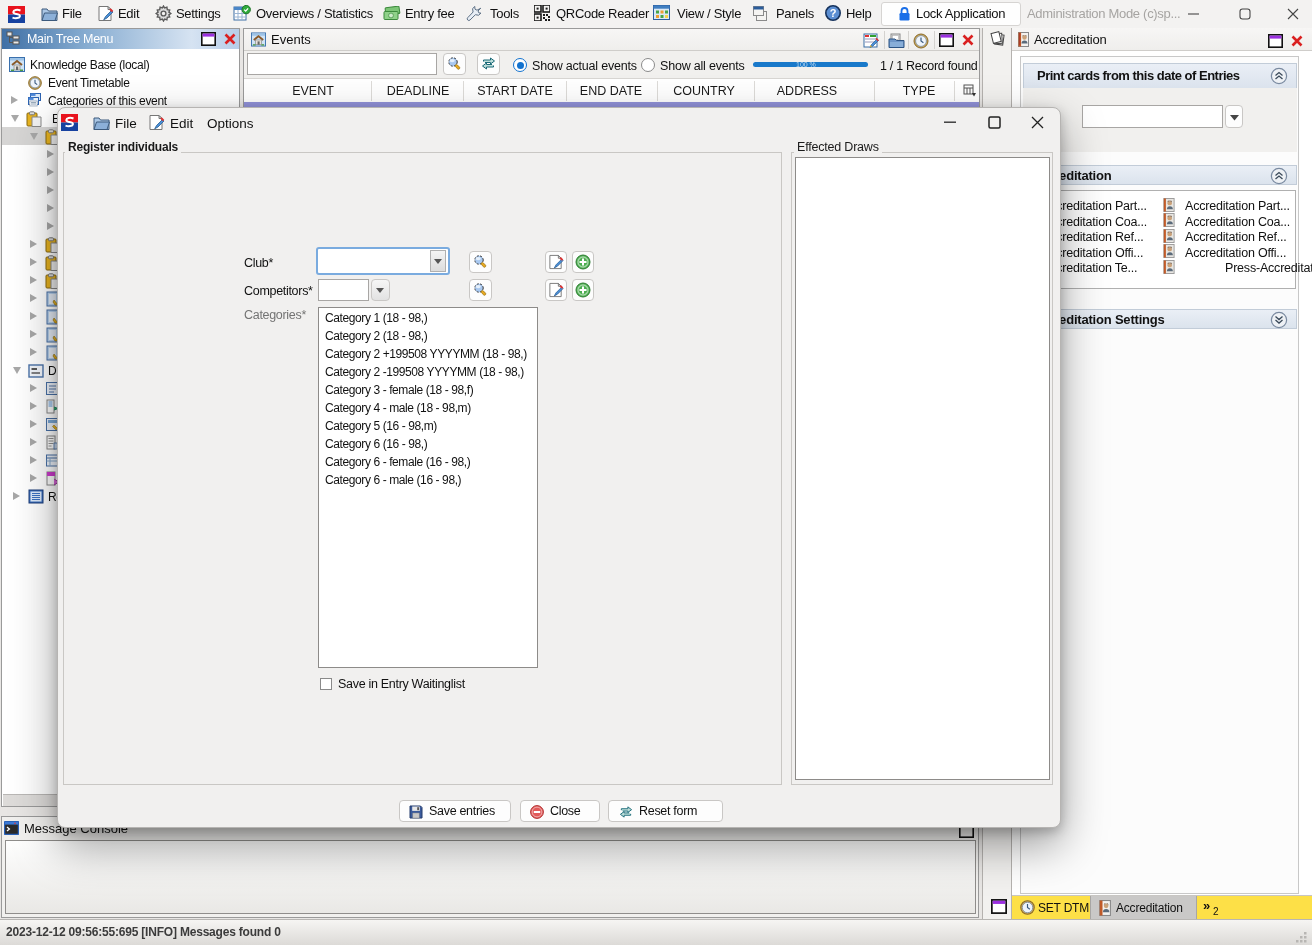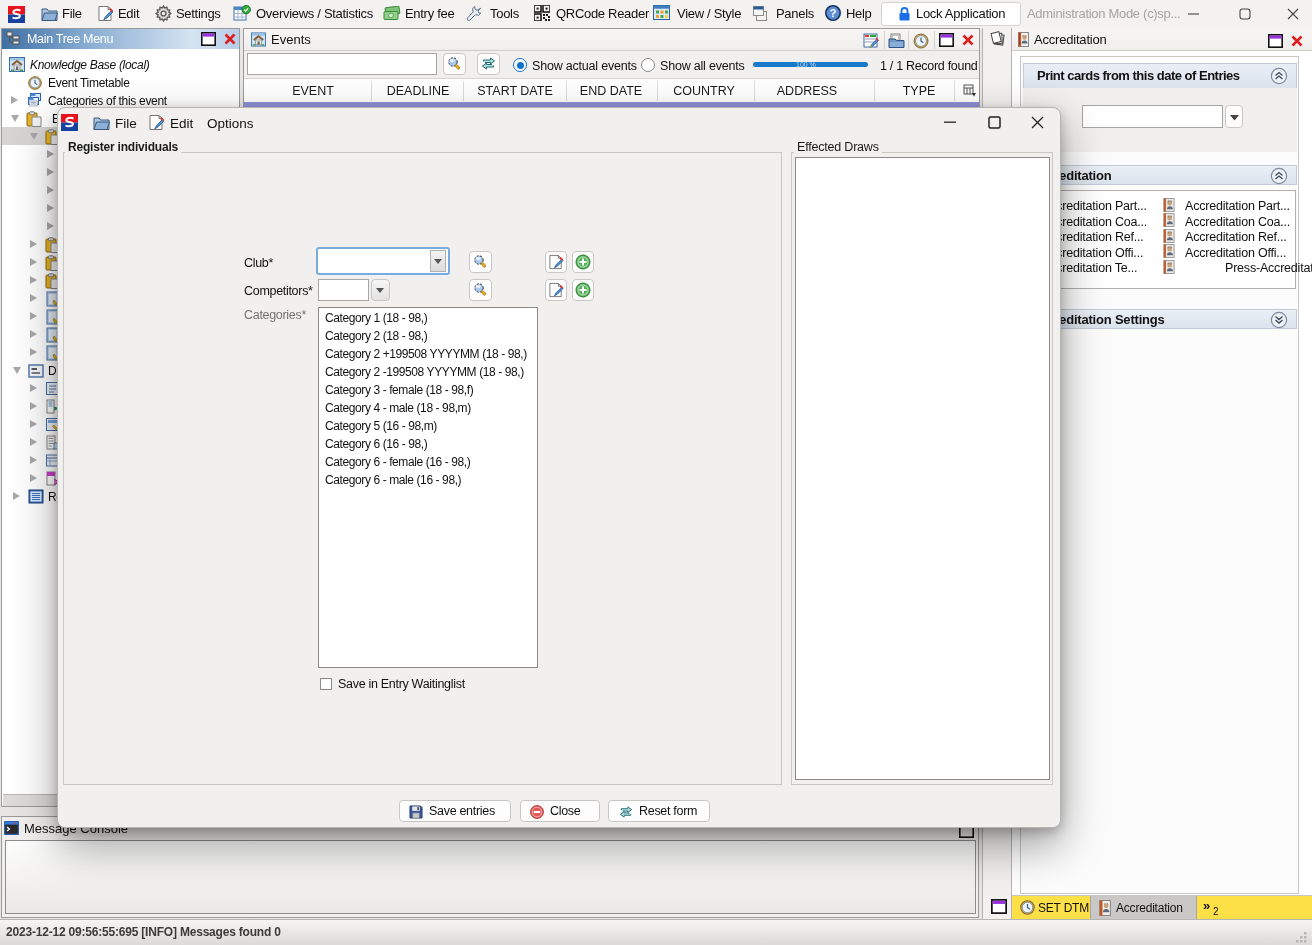--- a/index.html
+++ b/index.html
@@ -150,21 +150,21 @@
     <div class="ab" style="left:0;top:98px;width:237px;height:18px;background:#d6d5d4;"></div>
     <svg class="ab" style="left:7px;top:28px;" width="16" height="15" viewBox="0 0 16 15">
         <rect x=".5" y=".5" width="15" height="14" fill="#cfe3f6" stroke="#3a70ad"></rect>
         <rect x="1" y="1" width="14" height="2.5" fill="#9ec4e8"></rect>
         <path d="M3 8 L8 4 l5 4" fill="none" stroke="#8a5a2a" stroke-width="2"></path>
         <rect x="5" y="8" width="6" height="5" fill="#e9e3da" stroke="#777" stroke-width=".6"></rect>
         <rect x="7" y="9.5" width="2.2" height="3.5" fill="#666"></rect>
         <rect x="2" y="12.5" width="3" height="1.5" fill="#4f9b46"></rect>
         <rect x="11" y="12.5" width="3" height="1.5" fill="#4f9b46"></rect>
       </svg>
-    <div class="ab" style="left:28px;top:29px;font-style:italic;">Knowledge Base (local)</div>
+    <div class="ab" style="left:28px;top:29px;">Knowledge Base (local)</div>
     <svg class="ab" style="left:26px;top:47px;" width="14" height="14" viewBox="0 0 14 14">
         <circle cx="7" cy="7" r="6.3" fill="#cda95a" stroke="#8a6a28"></circle>
         <circle cx="7" cy="7" r="4.9" fill="#eef4fb" stroke="#7a8ba0" stroke-width=".8"></circle>
         <path d="M7 3.8 V7 l2.2 1.6" stroke="#3a5a80" stroke-width="1.1" fill="none"></path>
       </svg>
     <div class="ab" style="left:46px;top:47px;">Event Timetable</div>
     <svg class="ab" style="left:8px;top:66px;" width="9" height="10" viewBox="0 0 9 10">
         <path d="M1 1 L8 5 L1 9 z" fill="#a8a8a8"></path>
       </svg>
     <svg class="ab" style="left:25px;top:64px;" width="15" height="15" viewBox="0 0 15 15">
@@ -704,21 +704,21 @@
     <div class="ab" style="left:29px;top:3px;font-size:12.5px;letter-spacing:-0.3px;color:#111;">Save entries</div>
   </div>
   <div class="ab btnw" style="left:462px;top:692px;width:80px;height:22px;">
     <svg class="ab" style="left:9px;top:4px;" width="14" height="14" viewBox="0 0 14 14">
         <circle cx="7" cy="7" r="6.4" fill="#e25a5a" stroke="#b03030"></circle>
         <circle cx="7" cy="7" r="4.9" fill="none" stroke="#f0b0b0" stroke-width="1"></circle>
         <rect x="3.8" y="6" width="6.4" height="2" fill="#fff"></rect>
       </svg>
     <div class="ab" style="left:29px;top:3px;font-size:12.5px;letter-spacing:-0.3px;color:#111;">Close</div>
   </div>
-  <div class="ab btnw" style="left:550px;top:692px;width:102px;height:22px;">
+  <div class="ab btnw" style="left:550px;top:692px;width:115px;height:22px;">
     <svg class="ab" style="left:10px;top:4px;" width="14" height="14" viewBox="0 0 15 15">
         <path d="M2.5 5.5 V4 h7 V2 l4 3 -4 3 V6.5 h-5.5" fill="#bcdcd8" stroke="#1a6a78" stroke-width="1"></path>
         <path d="M12.5 9.5 V11 h-7 v2 l-4-3 4-3 v1.5 h5.5" fill="#bcdcd8" stroke="#1a6a78" stroke-width="1"></path>
       </svg>
     <div class="ab" style="left:30px;top:3px;font-size:12.5px;letter-spacing:-0.3px;color:#111;">Reset form</div>
   </div>
 
   <div class="ab" style="left:733px;top:44px;width:262px;height:633px;border:1px solid #c9c7c4;"></div>
   <div class="ab" style="left:736px;top:32px;font-size:12.5px;letter-spacing:-0.2px;color:#1a1a1a;background:#f1f0ef;padding:0 3px;">Effected Draws</div>
   <div class="ab" style="left:737px;top:49px;width:255px;height:623px;background:#fff;border:1px solid #8d8b89;"></div>

